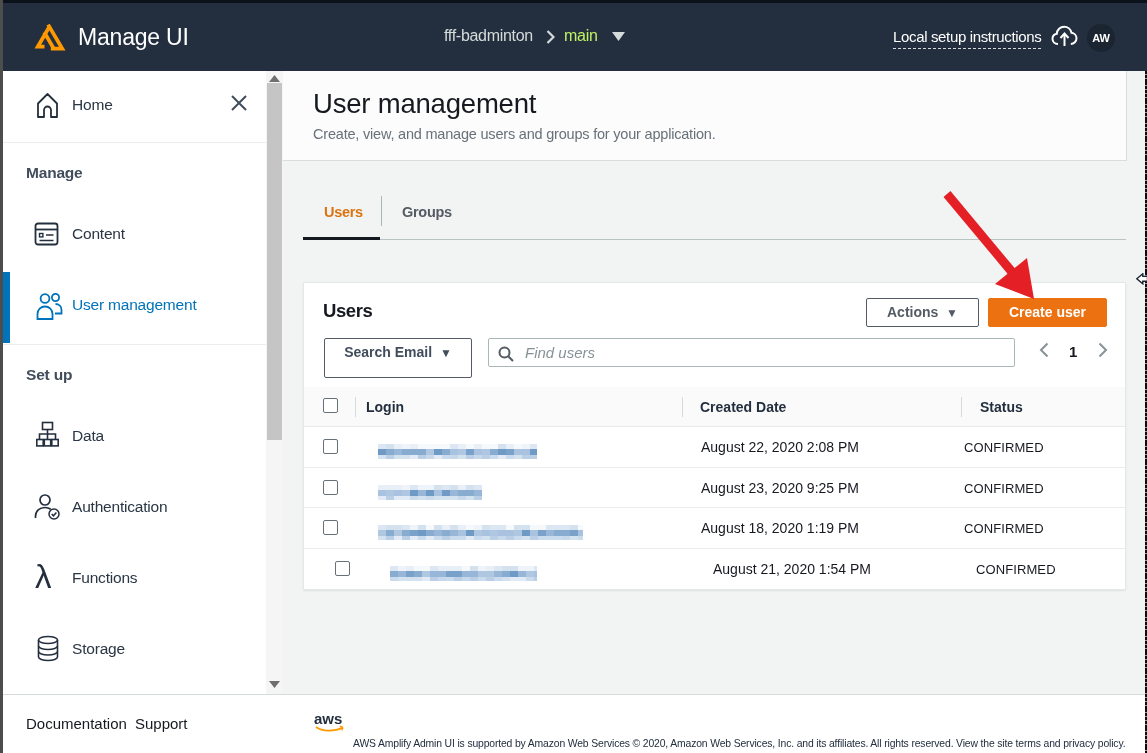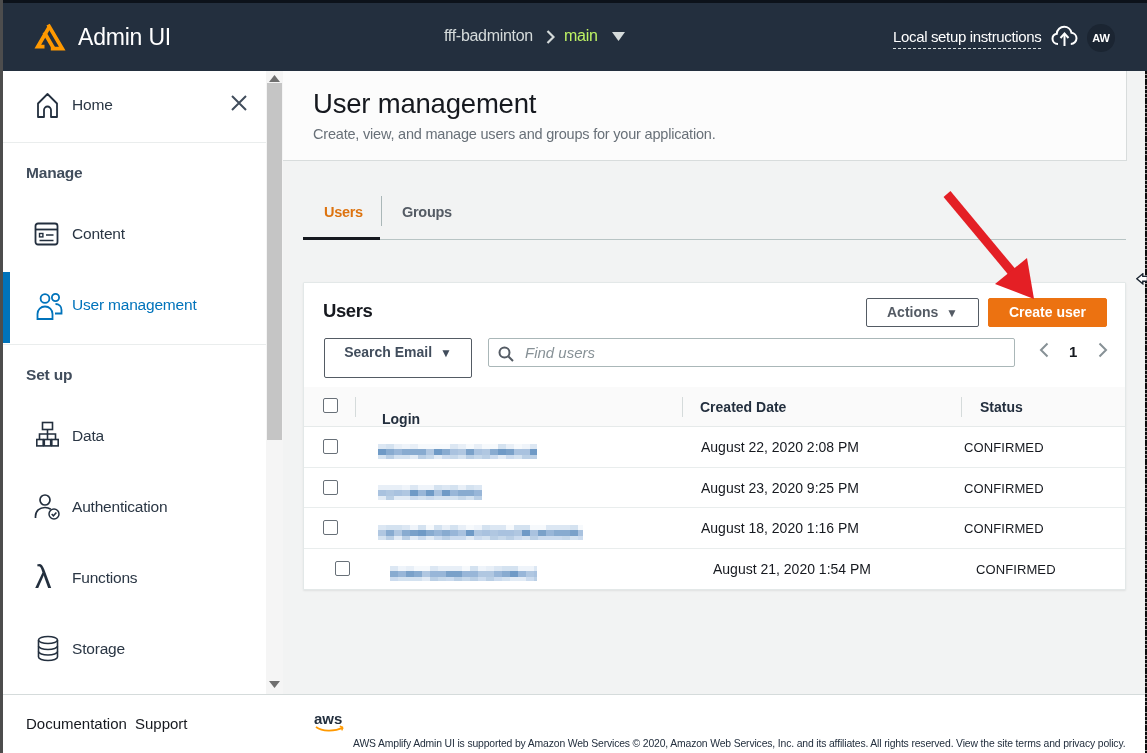--- a/index.html
+++ b/index.html
@@ -74,21 +74,21 @@
 </style>
 </head>
 <body>
 
 <div class="abs" id="topbar">
   <svg class="abs" style="left:34px; top:22px;" width="32" height="29" viewBox="0 0 32 29">
     <path d="M15.4 4.6 L3.8 24.7 L10.5 24.7" fill="none" stroke="#f90" stroke-width="3.8"></path>
     <path d="M14.1 2.6 L28.2 26.6 L16.8 26.6" fill="none" stroke="#f90" stroke-width="3.8"></path>
     <path d="M10.2 10.3 L19.8 26.6" fill="none" stroke="#f90" stroke-width="3.8"></path>
   </svg>
-  <div class="abs" id="brand-text">Admin UI</div>
+  <div class="abs" id="brand-text">Manage UI</div>
   <div class="abs" id="crumb">fff-badminton</div>
   <svg class="abs" style="left:546px; top:30px;" width="9" height="14" viewBox="0 0 9 14">
       <path d="M1.5 1 L7.5 7 L1.5 13" fill="none" stroke="#d5dbdb" stroke-width="2.2"></path>
     </svg>
   <div class="abs" style="left:564px; top:27px; font-size:16px; color:#bef264; letter-spacing:-0.3px;">main</div>
   <svg class="abs" style="left:612px; top:32px;" width="13" height="10" viewBox="0 0 13 10">
       <path d="M0 0 L13 0 L6.5 9 Z" fill="#d5dbdb"></path>
     </svg>
   <div class="abs" id="localsetup">Local setup instructions</div>
   <svg class="abs" style="left:1051px; top:25px;" width="27" height="22" viewBox="0 0 27 22">
@@ -199,21 +199,21 @@
         <path d="M8.5 1.5 L2 8 L8.5 14.5" fill="none" stroke="#879196" stroke-width="2"></path>
       </svg>
     <div id="pg1">1</div>
     <svg class="abs" style="left:794px; top:59px;" width="10" height="16" viewBox="0 0 10 16">
         <path d="M1.5 1.5 L8 8 L1.5 14.5" fill="none" stroke="#879196" stroke-width="2"></path>
       </svg>
 
     <div id="thead">
       <div class="cb" style="top:11px;"></div>
       <div class="colsep" style="left:51px;"></div>
-      <div class="th" style="left:78px;margin-top:12px;">Login</div>
+      <div class="th" style="left:62px;">Login</div>
       <div class="colsep" style="left:378px;"></div>
       <div class="th" style="left:396px;">Created Date</div>
       <div class="colsep" style="left:657px;"></div>
       <div class="th" style="left:676px;">Status</div>
     </div>
     <div class="trow" style="top:144px; height:41px;">
       <div class="cb"></div>
       <div class="email"><svg width="159" height="15" viewBox="0 0 159 15">
             <rect x="0" y="0" width="8" height="5" fill="#dce7f3"></rect>
             <rect x="8" y="0" width="8" height="5" fill="#d4e2f0"></rect>
@@ -400,21 +400,21 @@
             <rect x="136" y="11" width="8" height="4" fill="#cbdbee"></rect>
             <rect x="144" y="11" width="8" height="4" fill="#d4e2f0"></rect>
             <rect x="152" y="11" width="8" height="4" fill="#bacfe5"></rect>
             <rect x="160" y="11" width="8" height="4" fill="#cbdbee"></rect>
             <rect x="168" y="11" width="8" height="4" fill="#cbdbee"></rect>
             <rect x="176" y="11" width="8" height="4" fill="#cbdbee"></rect>
             <rect x="184" y="11" width="8" height="4" fill="#c6d8ea"></rect>
             <rect x="192" y="11" width="8" height="4" fill="#d4e2f0"></rect>
             <rect x="200" y="11" width="5" height="4" fill="#cbdbee"></rect>
           </svg></div>
-      <div class="date">August 18, 2020 1:16 PM</div>
+      <div class="date">August 18, 2020 1:19 PM</div>
       <div class="status">CONFIRMED</div>
     </div>
     <div class="trow" style="top:266px; border-bottom:none;margin-left:12px;">
       <div class="cb"></div>
       <div class="email"><svg width="147" height="15" viewBox="0 0 147 15">
             <rect x="0" y="0" width="8" height="5" fill="#dce7f3"></rect>
             <rect x="8" y="0" width="8" height="5" fill="#eff4fa"></rect>
             <rect x="16" y="0" width="8" height="5" fill="#e8eff7"></rect>
             <rect x="24" y="0" width="8" height="5" fill="#f6f9fc"></rect>
             <rect x="32" y="0" width="8" height="5" fill="#f6f9fc"></rect>

